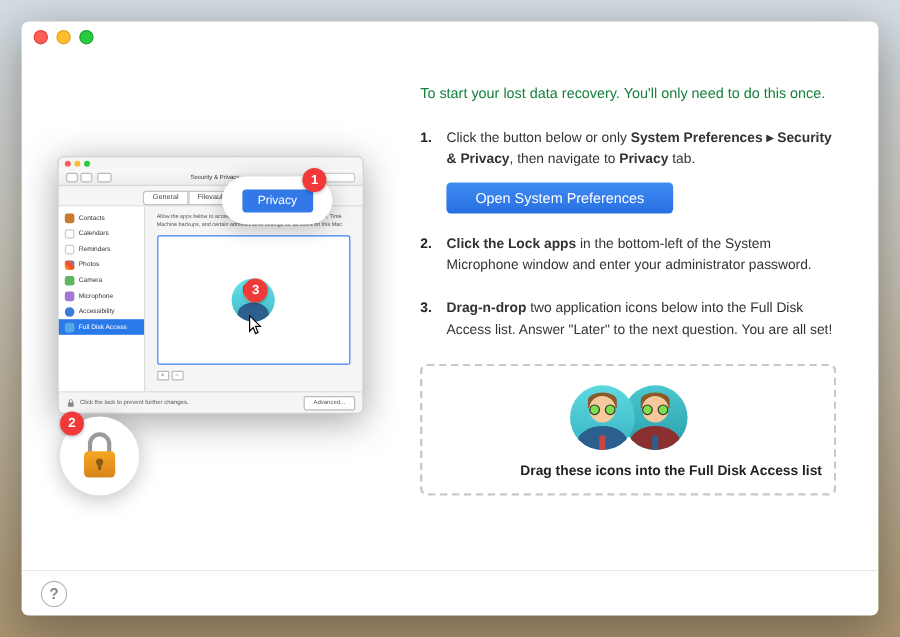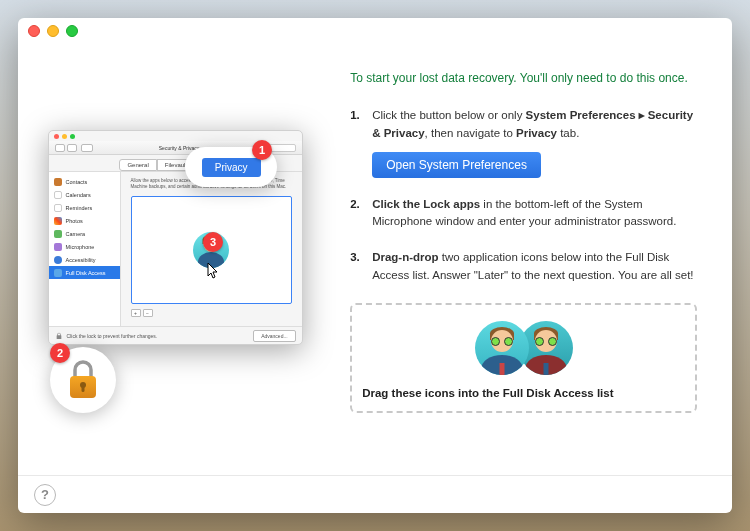--- a/index.html
+++ b/index.html
@@ -47,22 +47,22 @@
 .badge{position:absolute;width:20px;height:20px;border-radius:50%;background:#f23939;color:#fff;display:flex;align-items:center;justify-content:center;font-size:11px;font-weight:600;box-shadow:0 1px 3px rgba(0,0,0,0.3)}
 .badge.b1{top:96px;right:60px}
 .badge.b2{bottom:112px;left:32px}
 .badge.b3{top:188px;left:185px;z-index:5}
 .right h1{font-size:21px;font-weight:700;color:#222;margin-bottom:8px}
 .right .subtitle{font-size:12px;color:#15803d;line-height:1.5;margin-bottom:20px}
 .right ol{list-style:none;counter-reset:step}
 .right ol li{counter-increment:step;position:relative;padding-left:22px;font-size:11.5px;color:#333;line-height:1.55;margin-bottom:18px}
 .right ol li::before{content:counter(step)".";position:absolute;left:0;font-weight:700;color:#222}
 .right ol li b{font-weight:700}
-.openbtn{display:inline-block;margin-top:9px;background:linear-gradient(#3f8bf5,#2870e0);color:#fff;font-size:12px;padding:6px 14px;border-radius:4px;border:none;cursor:pointer}
-.dropzone{border:2px dashed #c8c8c8;border-radius:6px;padding:16px 10px 12px;text-align:left;margin-top:4px}
+.openbtn{display:inline-block;margin-top:9px;background:linear-gradient(#3f8bf5,#2870e0);color:#fff;font-size:12px;padding:6px 24px;border-radius:4px;border:none;cursor:pointer}
+.dropzone{border:2px dashed #c8c8c8;border-radius:6px;padding:16px 10px 12px;text-align:right;margin-top:4px}
 .dropzone .icons{display:flex;justify-content:center;gap:-10px;margin-bottom:12px}
 .avcirc{width:54px;height:54px;border-radius:50%;position:relative;overflow:hidden}
 .avcirc.a{background:linear-gradient(#5dd9e0,#36b4c2);margin-right:-10px;z-index:2}
 .avcirc.b{background:linear-gradient(#4bc8d0,#2a9daa)}
 .avcirc .hd{position:absolute;top:9px;left:50%;transform:translateX(-50%);width:22px;height:22px;background:#f5c99b;border-radius:50%}
 .avcirc .hr{position:absolute;top:6px;left:50%;transform:translateX(-50%);width:24px;height:13px;background:#8b5a2b;border-radius:50% 50% 0 0}
 .avcirc .gl{position:absolute;top:16px;left:50%;transform:translateX(-50%);width:22px;height:8px;display:flex;justify-content:space-between}
 .avcirc .gl span{width:9px;height:9px;border-radius:50%;background:#7de04a;border:1.5px solid #333}
 .avcirc .bd{position:absolute;bottom:-8px;left:50%;transform:translateX(-50%);width:42px;height:28px;border-radius:50% 50% 0 0}
 .avcirc.a .bd{background:#2c5f8d}

